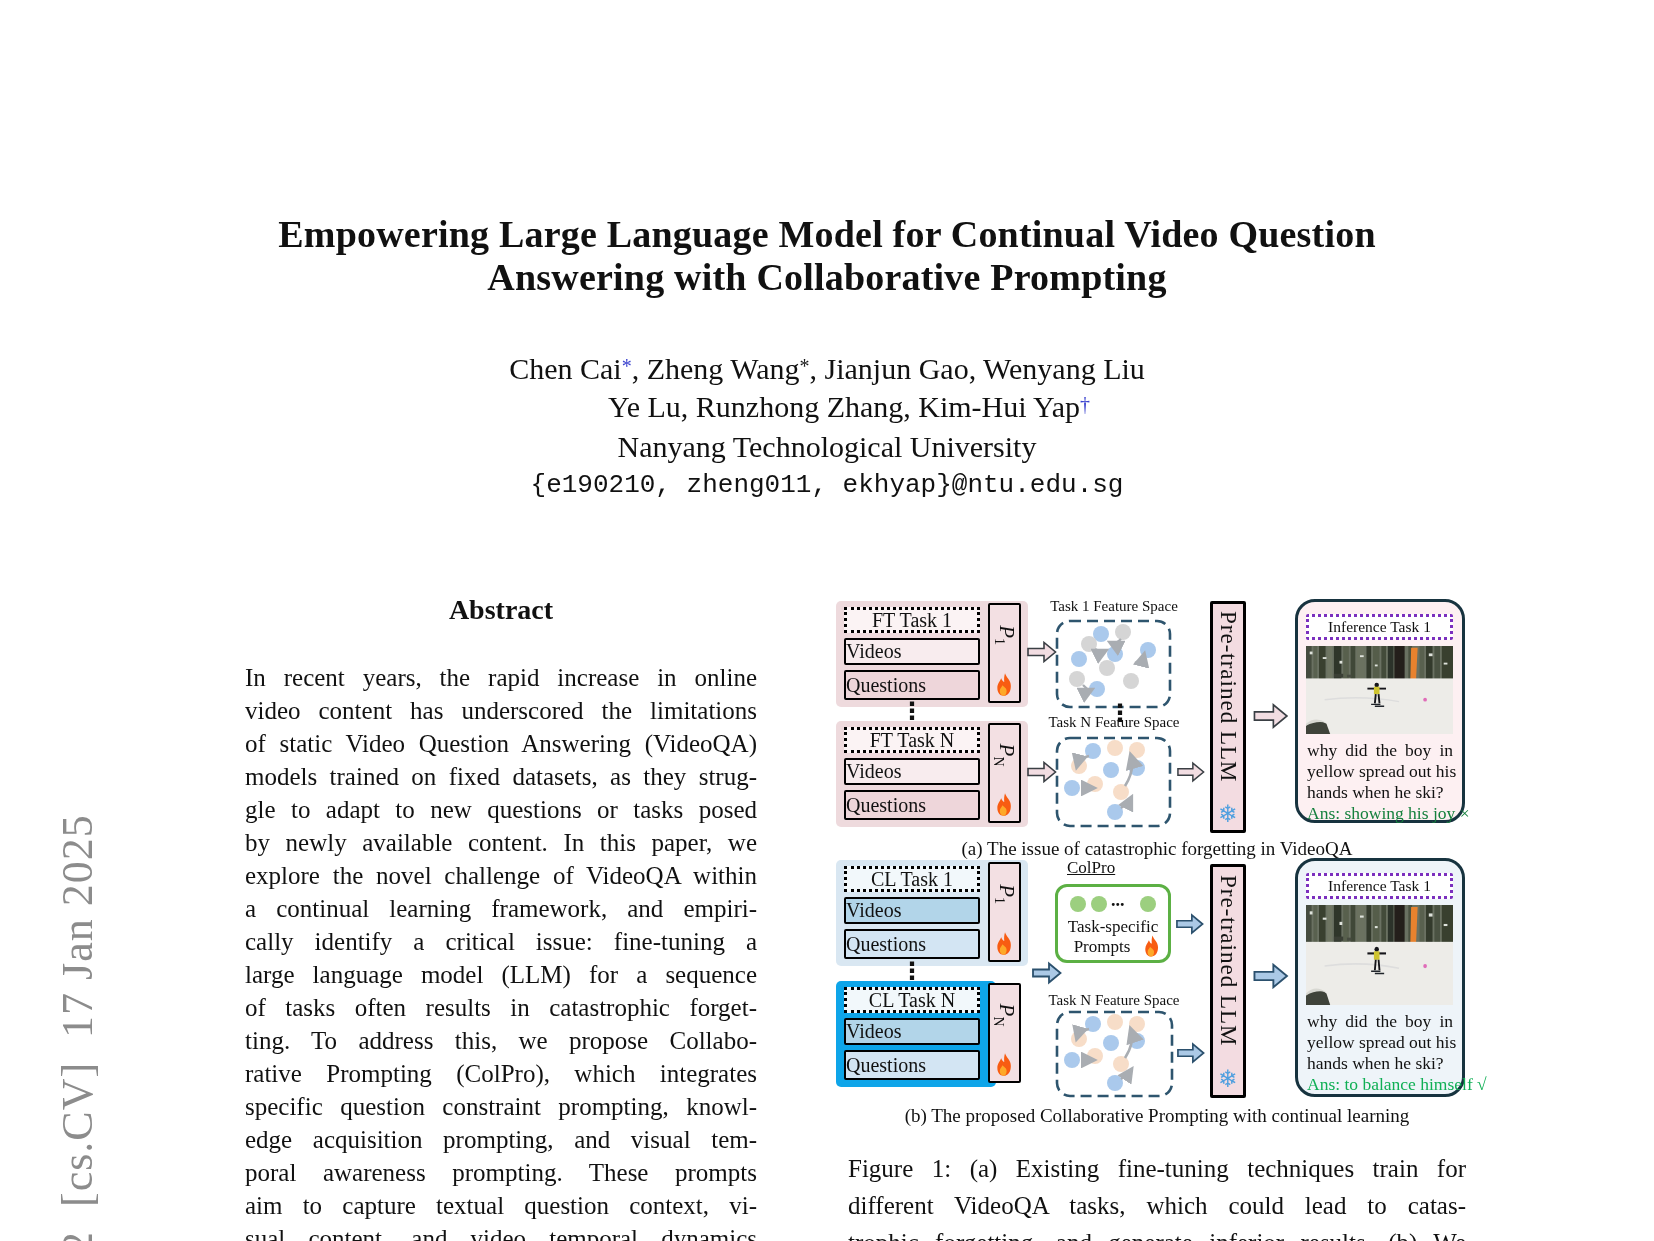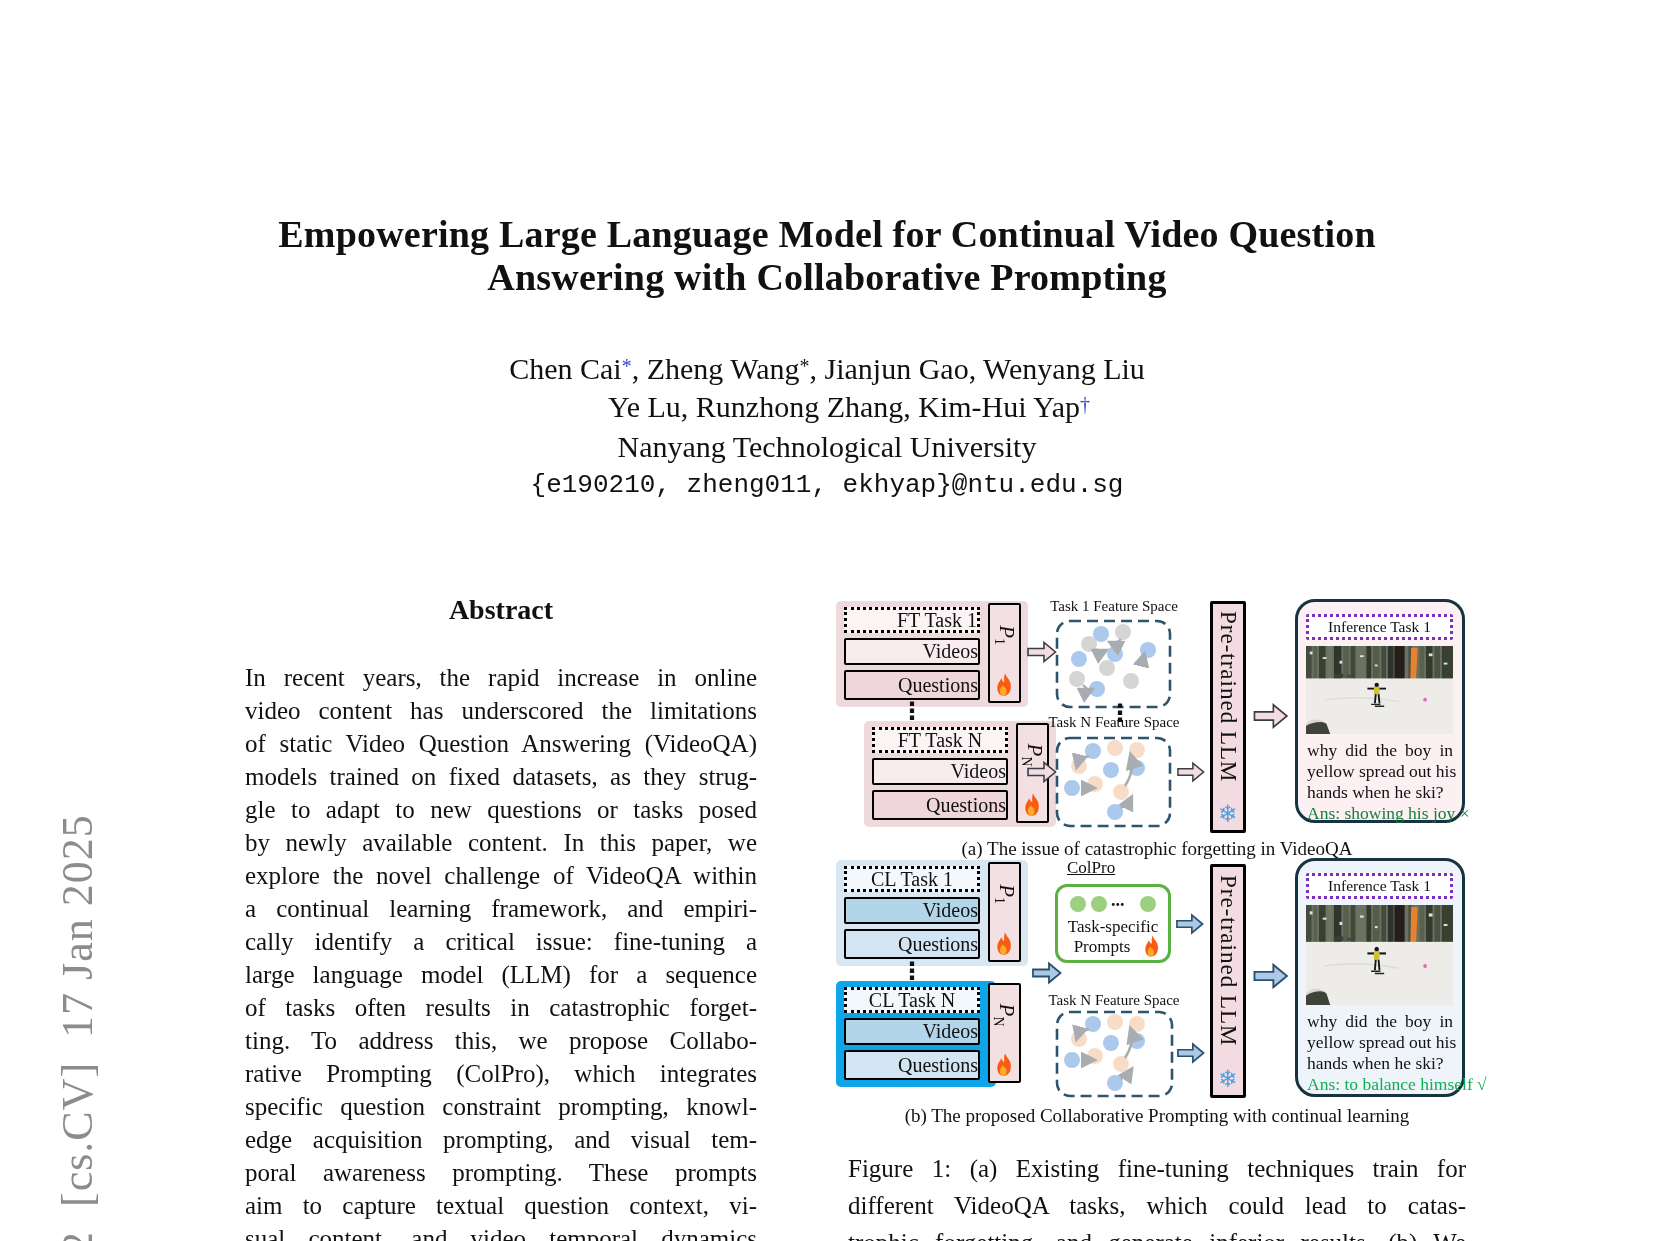--- a/index.html
+++ b/index.html
@@ -15,21 +15,21 @@
   .supd{color:#1a1a1a;font-size:20px;vertical-align:6px;}
   .sidebar{transform-origin:0 0;transform:rotate(-90deg);font-size:44px;color:#8c8c8c;
            white-space:pre;letter-spacing:1px;}
   .absheading{font-size:28px;font-weight:bold;}
   .jlwrap{overflow:hidden;}
   .jl{white-space:nowrap;text-align:justify;text-align-last:justify;font-size:25px;line-height:33px;height:33px;}
   .fcap .jl{line-height:37px;height:37px;}
   
   .taskbox{border-radius:5px;}
   .dothead{border:3px dotted #000;box-sizing:border-box;text-align:center;font-size:20px;line-height:20px;}
-  .solidbox{border:2.5px solid #000;box-sizing:border-box;text-align:right;font-size:20px;line-height:22px;border-radius:2px;}
+  .solidbox{border:2.5px solid #000;box-sizing:border-box;text-align:left;font-size:20px;line-height:22px;border-radius:2px;}
   .pbox{border:2.5px solid #000;box-sizing:border-box;border-radius:2px;display:flex;flex-direction:column;align-items:center;}
   .prot{display:inline-block;transform:rotate(90deg);font-size:21px;margin-top:16px;}
   .prot i{font-family:"Liberation Serif",serif;}
   .prot sub{font-size:14px;}
   .fslabel{font-size:15px;text-align:center;white-space:nowrap;}
   .ellipsis{font-size:24px;font-weight:bold;font-family:"DejaVu Sans",sans-serif;line-height:20px;}
   .llmbox{border:3px solid #000;box-sizing:border-box;background:#f3dce1;border-radius:2px;}
   .llmtext{position:absolute;left:0;top:0;width:100%;height:82%;display:flex;align-items:center;justify-content:center;
            writing-mode:vertical-rl;font-size:23px;letter-spacing:1px;}
   .snow{position:absolute;left:0;bottom:3px;width:100%;text-align:center;color:#4f9fdf;
@@ -80,35 +80,35 @@
     <div class="jl">ting. To address this, we propose Collabo-</div>
     <div class="jl">rative Prompting (ColPro), which integrates</div>
     <div class="jl">specific question constraint prompting, knowl-</div>
     <div class="jl">edge acquisition prompting, and visual tem-</div>
     <div class="jl">poral awareness prompting. These prompts</div>
     <div class="jl">aim to capture textual question context, vi-</div>
     <div class="jl">sual content, and video temporal dynamics</div>
   </div>
 
   <div class="abs taskbox" style="left:836px;top:601px;width:192px;height:106px;background:#eedadd;">
-    <div class="abs dothead" style="left:8px;top:6px;width:136px;height:26px;background:#fbf3f4;text-align:right;">FT Task 1</div>
+    <div class="abs dothead" style="left:8px;top:6px;width:136px;height:26px;background:#fbf3f4;">FT Task 1</div>
     <div class="abs solidbox" style="left:8px;top:37px;width:136px;height:27px;background:#f8ecee;">Videos</div>
     <div class="abs solidbox" style="left:8px;top:69px;width:136px;height:30px;background:#eed6da;line-height:26px;">Questions</div>
     <div class="abs pbox" style="left:152px;top:2px;width:33px;height:100px;background:#f3e0e3;">
       <span class="prot"><i>P</i><sub>1</sub></span>
       <svg width="18" height="24" viewBox="0 0 20 26" style="margin-top:auto;margin-bottom:4px;">
         <path d="M10 0 C11.5 5 16.5 7.5 16.5 14 C16.5 20.5 13.5 24.9 8.5 24.9 C4 24.9 1.5 21 1.5 16 C1.5 11.5 4.5 8.8 5.8 5.5 C6.8 8.5 8.4 9.6 9.2 9.6 C8.8 6.4 9 3.2 10 0 Z" fill="#f85c12"></path>
         <path d="M8.5 24.9 C5.8 24.9 4.2 22.4 4.2 19.8 C4.2 17 6.2 15.8 7.2 13.4 C8 15.2 11.8 16 11.8 19.6 C11.8 22.4 10.6 24.9 8.5 24.9 Z" fill="#fda929"></path>
       </svg>
     </div>
   </div>
 
   <div class="abs ellipsis" style="left:900px;top:701px;">⋮</div>
 
-  <div class="abs taskbox" style="left:836px;top:721px;width:192px;height:106px;background:#eedadd;margin-left:28px;">
+  <div class="abs taskbox" style="left:836px;top:721px;width:192px;height:106px;background:#eedadd;">
     <div class="abs dothead" style="left:8px;top:6px;width:136px;height:26px;background:#fbf3f4;">FT Task N</div>
     <div class="abs solidbox" style="left:8px;top:37px;width:136px;height:27px;background:#f8ecee;">Videos</div>
     <div class="abs solidbox" style="left:8px;top:69px;width:136px;height:30px;background:#eed6da;line-height:26px;">Questions</div>
     <div class="abs pbox" style="left:152px;top:2px;width:33px;height:100px;background:#f3e0e3;">
       <span class="prot"><i>P</i><sub>N</sub></span>
       <svg width="18" height="24" viewBox="0 0 20 26" style="margin-top:auto;margin-bottom:4px;">
         <path d="M10 0 C11.5 5 16.5 7.5 16.5 14 C16.5 20.5 13.5 24.9 8.5 24.9 C4 24.9 1.5 21 1.5 16 C1.5 11.5 4.5 8.8 5.8 5.5 C6.8 8.5 8.4 9.6 9.2 9.6 C8.8 6.4 9 3.2 10 0 Z" fill="#f85c12"></path>
         <path d="M8.5 24.9 C5.8 24.9 4.2 22.4 4.2 19.8 C4.2 17 6.2 15.8 7.2 13.4 C8 15.2 11.8 16 11.8 19.6 C11.8 22.4 10.6 24.9 8.5 24.9 Z" fill="#fda929"></path>
       </svg>
     </div>

